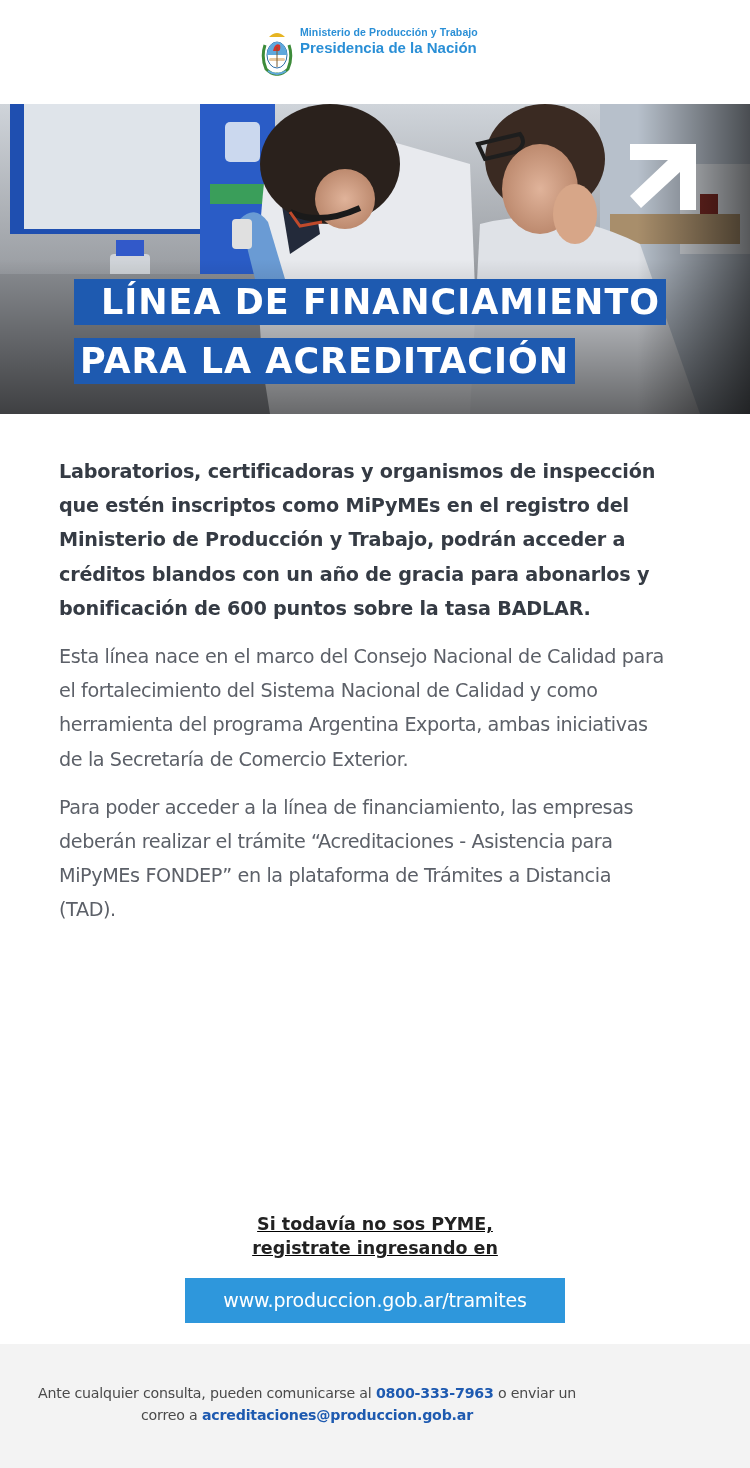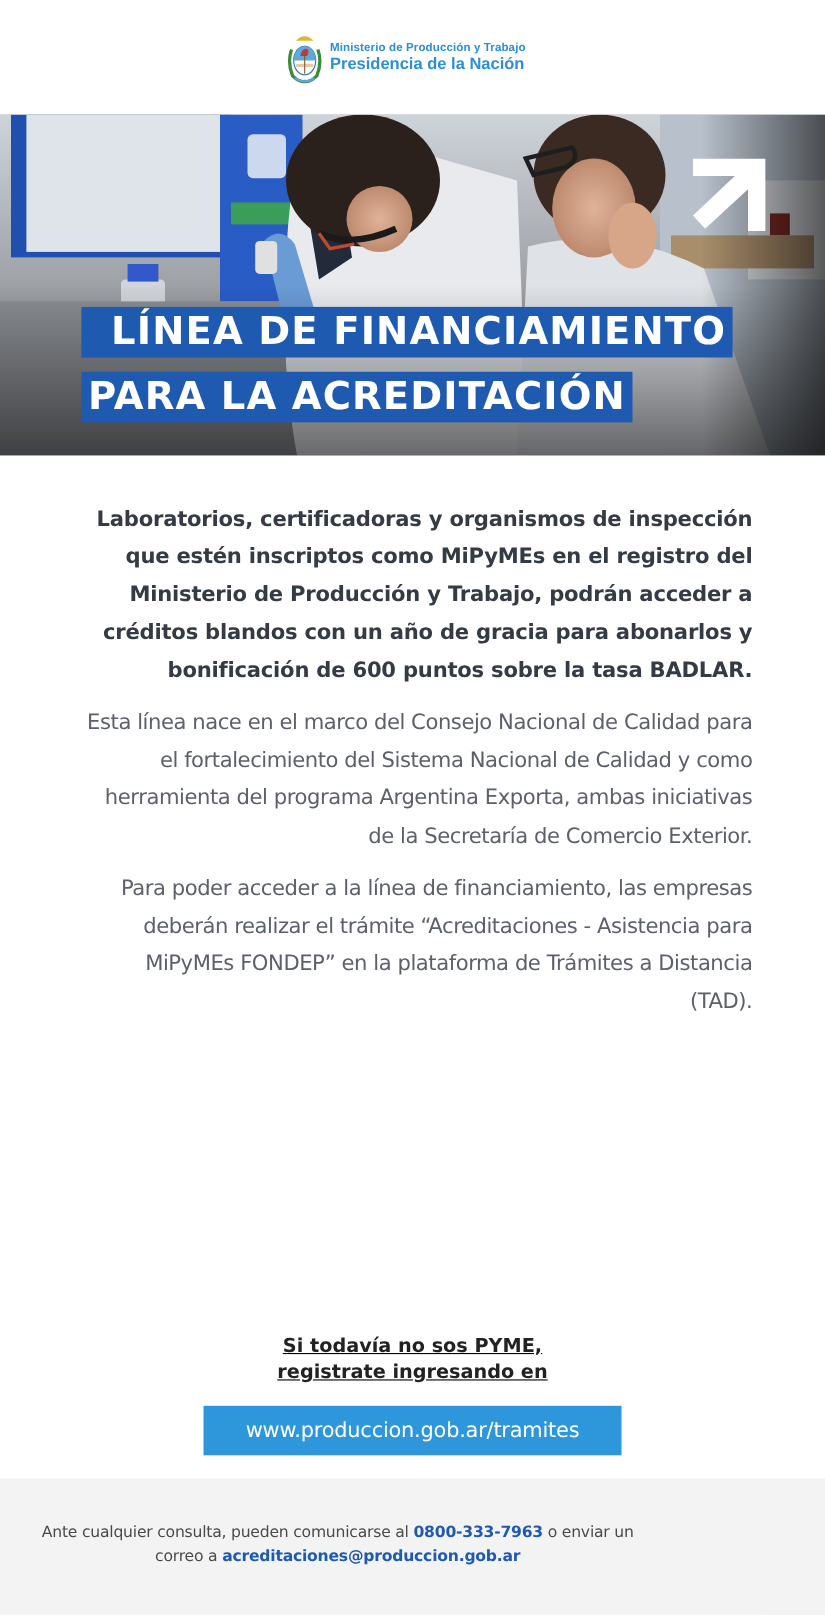--- a/index.html
+++ b/index.html
@@ -1,39 +1,39 @@
 <!DOCTYPE html>
 <html><head>
 <meta charset="utf-8">
 <style>
   * { box-sizing: border-box; margin: 0; padding: 0; }
   html, body { width: 750px; height: 1468px; background: #ffffff; overflow: hidden; }
   body { font-family: "Liberation Sans", "DejaVu Sans", sans-serif; position: relative; }
 
   
   .header { position: absolute; left: 0; top: 0; width: 750px; height: 104px; background: #fff; }
-  .brand { position: absolute; left: 260px; top: 27px; display: flex; align-items: center; }
+  .brand { position: absolute; left: 260px; top: 27px; display: flex; }
   .coat { width: 34px; height: 50px; margin-right: 6px; }
   .brand-text { display: flex; flex-direction: column; line-height: 1; }
   .brand-small { font-size: 10.5px; font-weight: bold; color: #2a8fd6; letter-spacing: 0.1px; margin-bottom: 2px; }
   .brand-big { font-size: 15px; font-weight: bold; color: #2a8fd6; }
 
   
   .hero { position: absolute; left: 0; top: 104px; width: 750px; height: 310px; overflow: hidden;
           background: linear-gradient(180deg, #bcc3cc 0%, #9aa1aa 45%, #5d5f64 100%); }
   .hero svg.scene { position: absolute; left: 0; top: 0; width: 750px; height: 310px; }
   .hero-arrow { position: absolute; left: 630px; top: 40px; width: 66px; height: 66px; }
   .title-line { position: absolute; left: 74px; background: #1e5ab0; color: #ffffff;
                 font-family: "DejaVu Sans", sans-serif; font-weight: bold; font-size: 35px;
                 letter-spacing: 1px; line-height: 46px; padding: 0 6px 0 6px; white-space: nowrap; }
   .title-line.l1 { top: 175px; padding-left: 27px; }
   .title-line.l2 { top: 234px; }
 
   
-  .content { position: absolute; left: 74px; top: 455px; width: 610px; text-align: right; }
+  .content { position: absolute; left: 59px; top: 455px; width: 610px; }
   .lead { font-family: "DejaVu Sans", sans-serif; font-weight: bold; font-size: 19.2px; line-height: 34.2px;
           color: #353b44; letter-spacing: -0.2px; }
   .para { font-family: "DejaVu Sans", sans-serif; font-size: 19.2px; line-height: 34.2px; color: #5c6068;
           letter-spacing: -0.4px; margin-top: 14px; }
   .para.p1 { margin-top: 12px; }
 
   .cta { position: absolute; left: 0; top: 1212px; width: 750px; text-align: center; text-decoration: underline; }
   .cta-text { font-family: "DejaVu Sans", sans-serif; font-weight: bold; font-size: 17.5px; line-height: 24px; color: #222; }
   .cta-button { position: absolute; left: 185px; top: 1278px; width: 380px; height: 45px; background: #2e97dc;
                 color: #ffffff; font-family: "DejaVu Sans", sans-serif; font-size: 19px; line-height: 45px;

